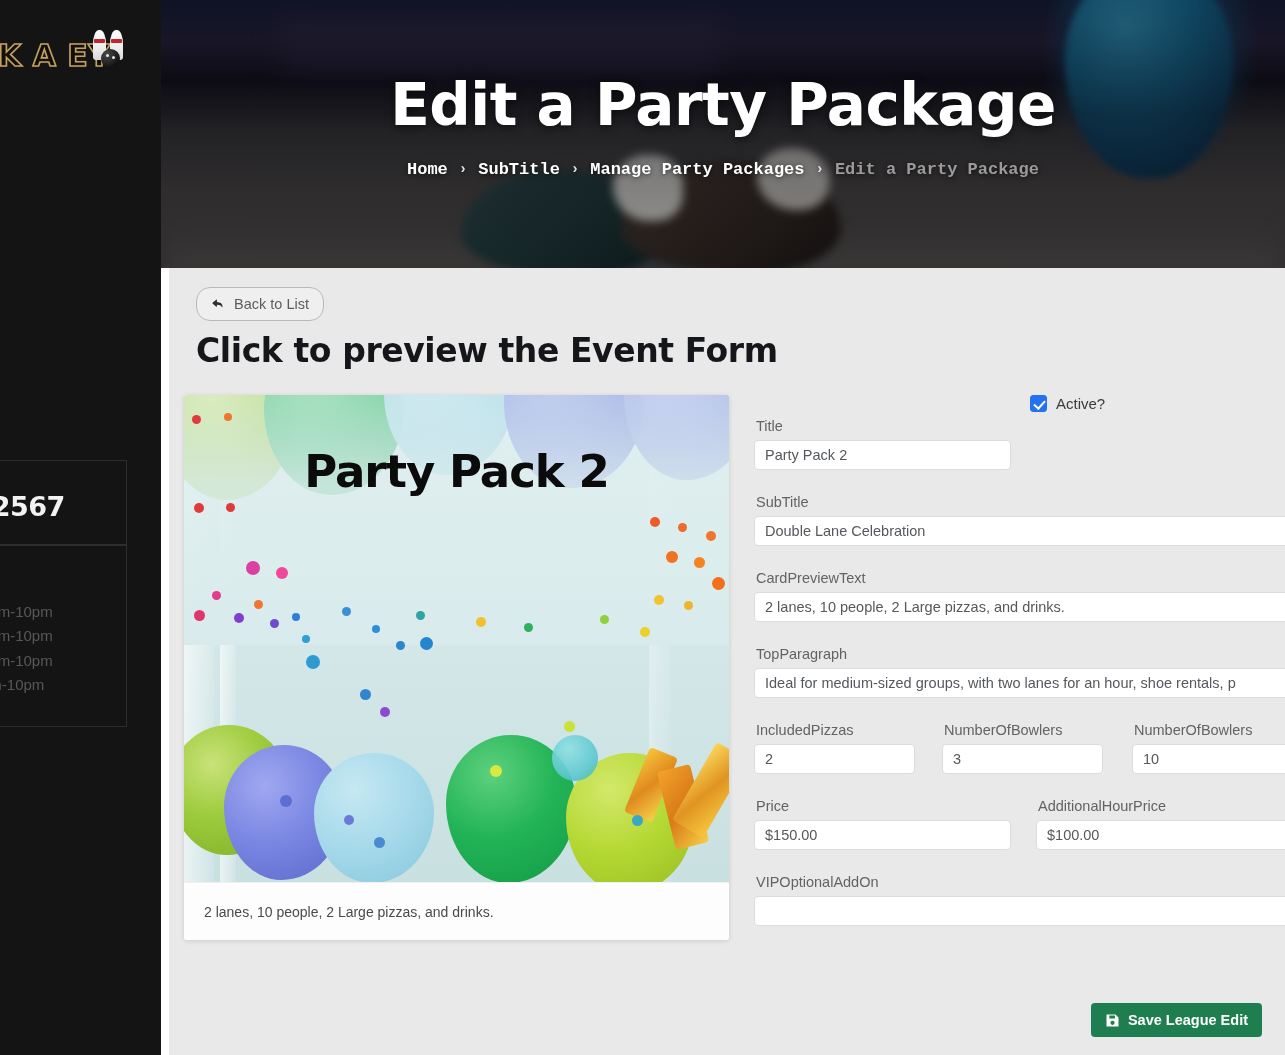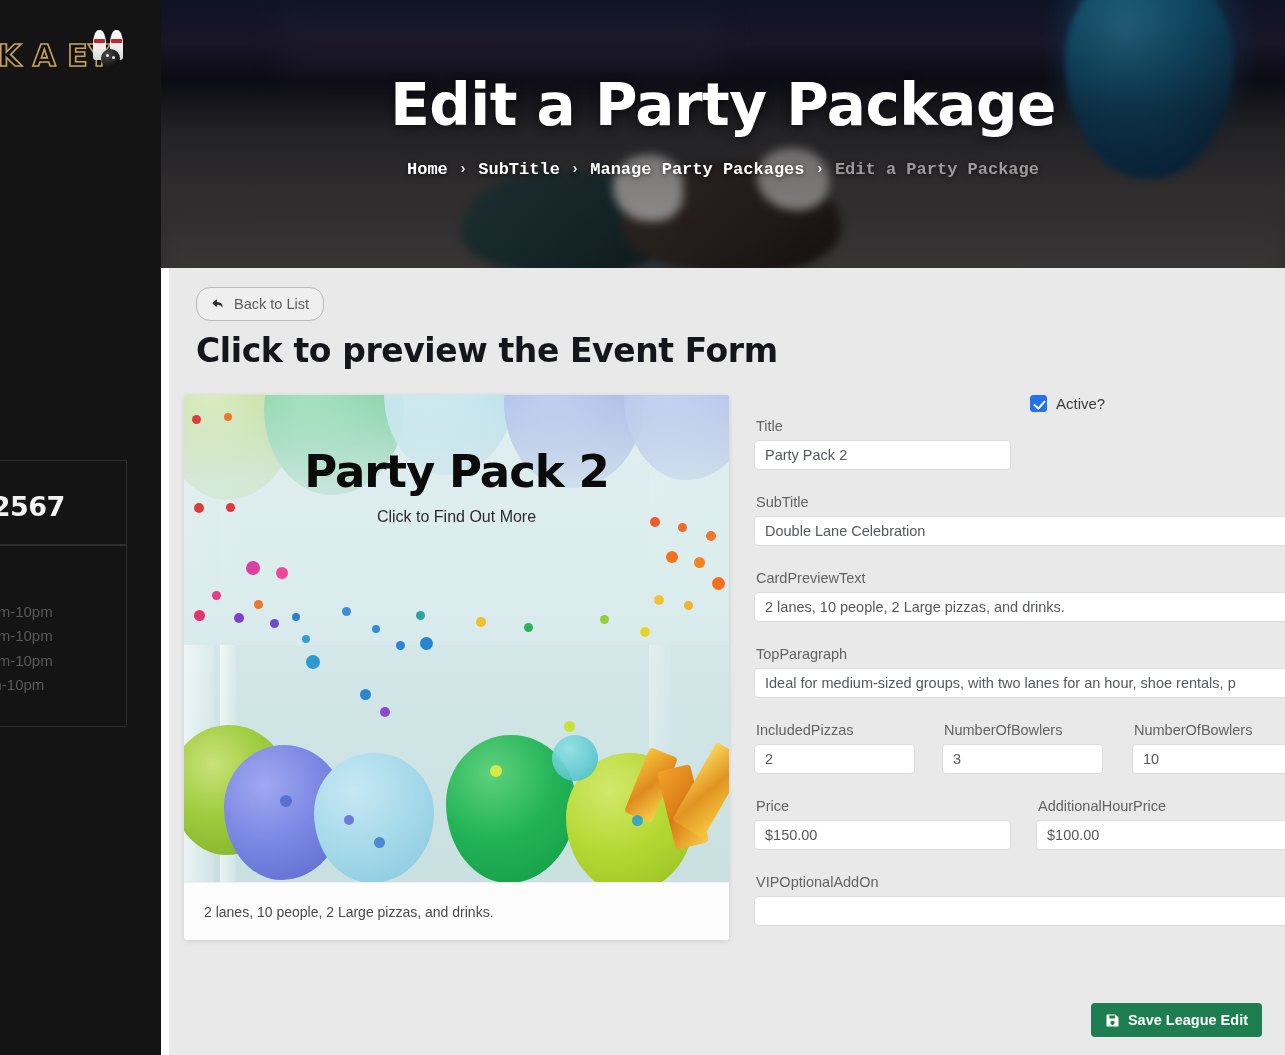--- a/index.html
+++ b/index.html
@@ -441,21 +441,20 @@
           <div class="pi-conf" style="left:416px;top:220px;width:9px;height:9px;background:#8ed13a;"></div>
           <div class="pi-conf" style="left:380px;top:326px;width:11px;height:11px;background:#c9e235;"></div>
           <div class="pi-conf" style="left:306px;top:370px;width:12px;height:12px;background:#d6ea42;"></div>
           <div class="pi-conf" style="left:448px;top:420px;width:11px;height:11px;background:#3aa7c5;"></div>
           <div class="pi-conf" style="left:96px;top:400px;width:12px;height:12px;background:#5a6fd0;"></div>
           <div class="pi-conf" style="left:160px;top:420px;width:10px;height:10px;background:#6b7ad8;"></div>
           <div class="pi-conf" style="left:190px;top:442px;width:11px;height:11px;background:#4a8ad0;"></div>
 
           <div class="pi-title-wrap">
             <h3 class="pi-title">Party Pack 2</h3>
-            <p class="pi-sub">Click to Find Out More</p>
           </div>
         </div>
         <div class="preview-foot">
           <span class="preview-foot-text">2 lanes, 10 people, 2 Large pizzas, and drinks.</span>
         </div>
       </div>
 
       <div class="form-area">
 
         <div class="check-row">

